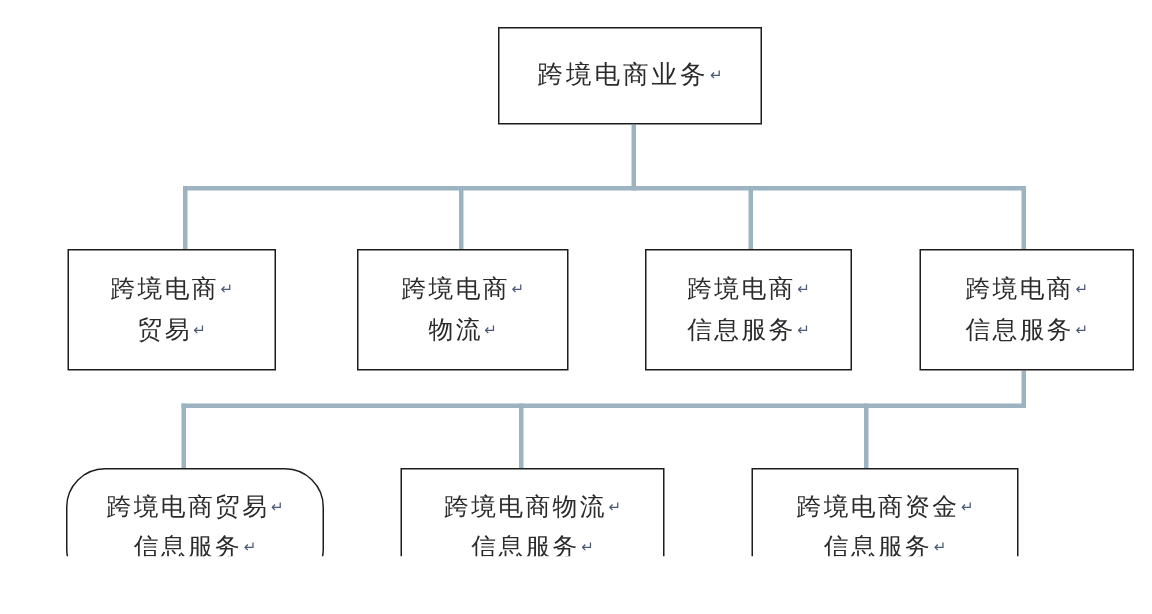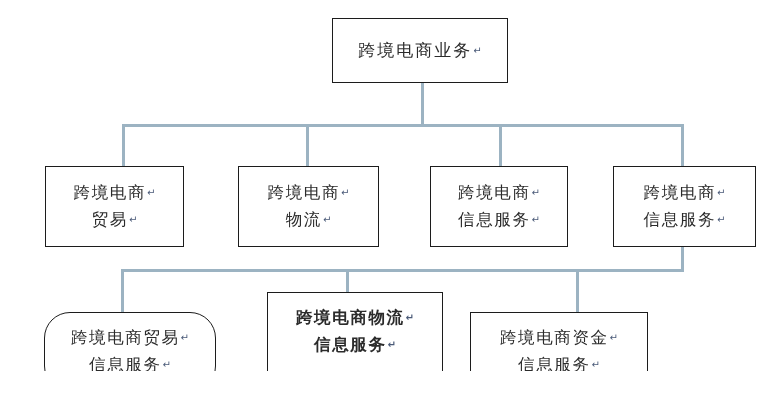--- a/index.html
+++ b/index.html
@@ -119,30 +119,30 @@
 
   <div class="node" style="left:44px; top:312px; width:172px; height:80px;border-radius:26px;">
     <span class="line">
       <span>跨境电商贸易</span><span class="pilcrow">↵</span>
     </span>
     <span class="line">
       <span>信息服务</span><span class="pilcrow">↵</span>
     </span>
   </div>
 
-  <div class="node" style="left:267px; top:292px; width:176px; height:80px;font-weight:bold;">
+  <div class="node" style="left:267px; top:312px; width:176px; height:80px;">
     <span class="line">
       <span>跨境电商物流</span><span class="pilcrow">↵</span>
     </span>
     <span class="line">
       <span>信息服务</span><span class="pilcrow">↵</span>
     </span>
   </div>
 
-  <div class="node" style="left:470px; top:312px; width:178px; height:80px;align-items:center;">
+  <div class="node" style="left:501px; top:312px; width:178px; height:80px;align-items:center;">
     <span class="line">
       <span>跨境电商资金</span><span class="pilcrow">↵</span>
     </span>
     <span class="line">
       <span>信息服务</span><span class="pilcrow">↵</span>
     </span>
   </div>
 
 </div>
 

